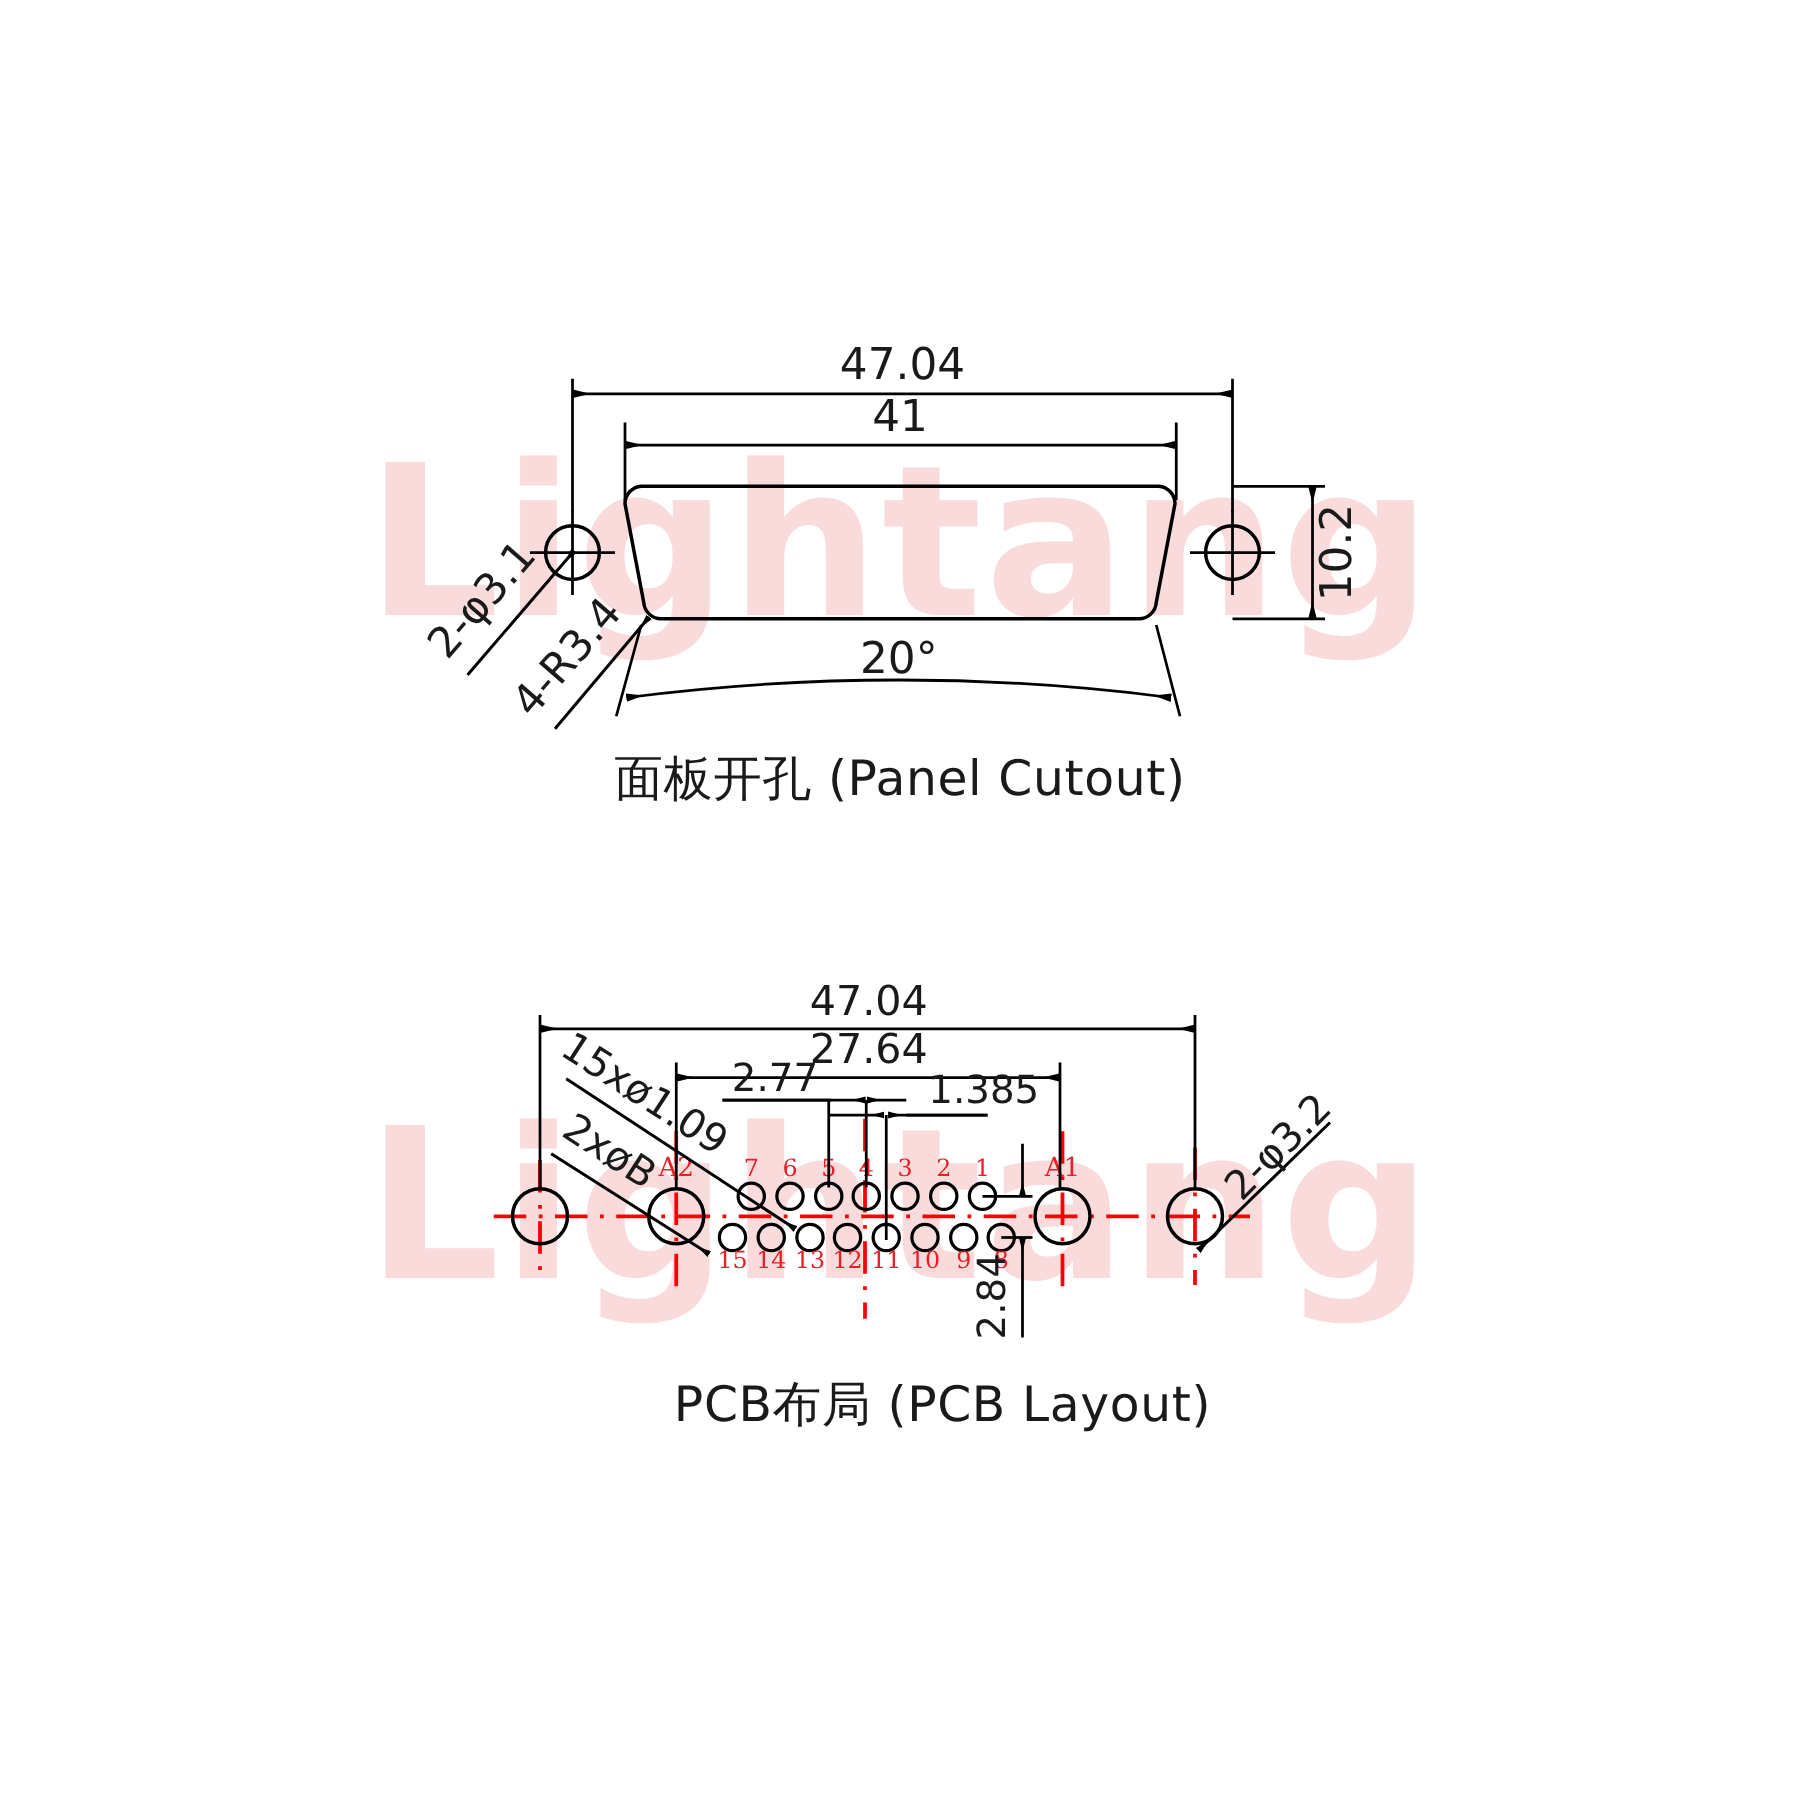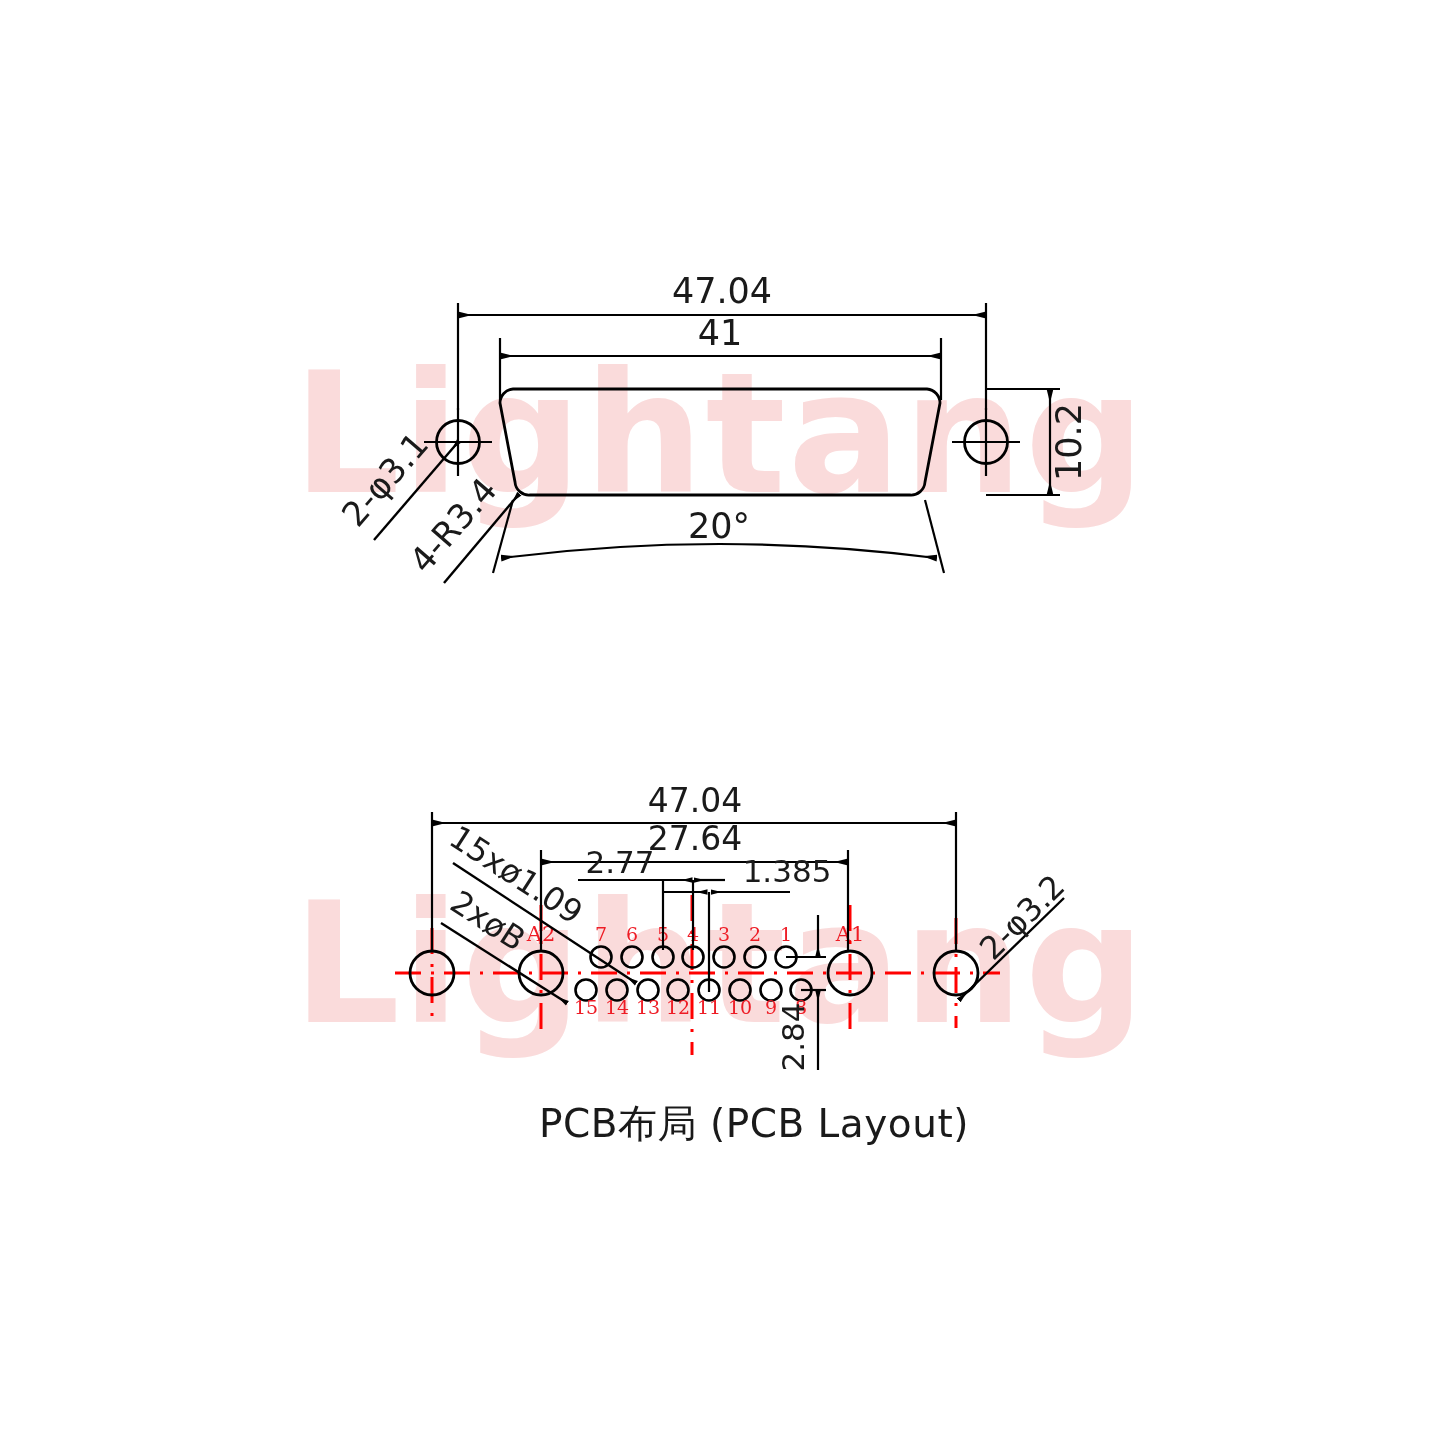--- a/index.html
+++ b/index.html
@@ -242,16 +242,17 @@
     </g>
     <text x="482" y="930" text-anchor="middle" fill="#1a1a1a" stroke="none" transform="rotate(33 482 930)" font-family="DejaVu Sans, Liberation Sans, sans-serif" font-size="32">2xøB</text>
 
     <g stroke="#000" stroke-width="2.4" fill="none">
       <line x1="1064" y1="898" x2="959" y2="1000" marker-end="url(#arrEndS)"></line>
     </g>
     <text x="1030" y="925" text-anchor="middle" fill="#1a1a1a" stroke="none" transform="rotate(-45 1030 925)" font-family="DejaVu Sans, Liberation Sans, sans-serif" font-size="32">2-φ3.2</text>
 
   </svg>
 
+  <div class="cap" id="cap-panel">面板开孔 (Panel Cutout)</div>
 
   <div class="cap" id="cap-pcb">PCB布局 (PCB Layout)</div>
 
 </div>
 
 </body></html>

